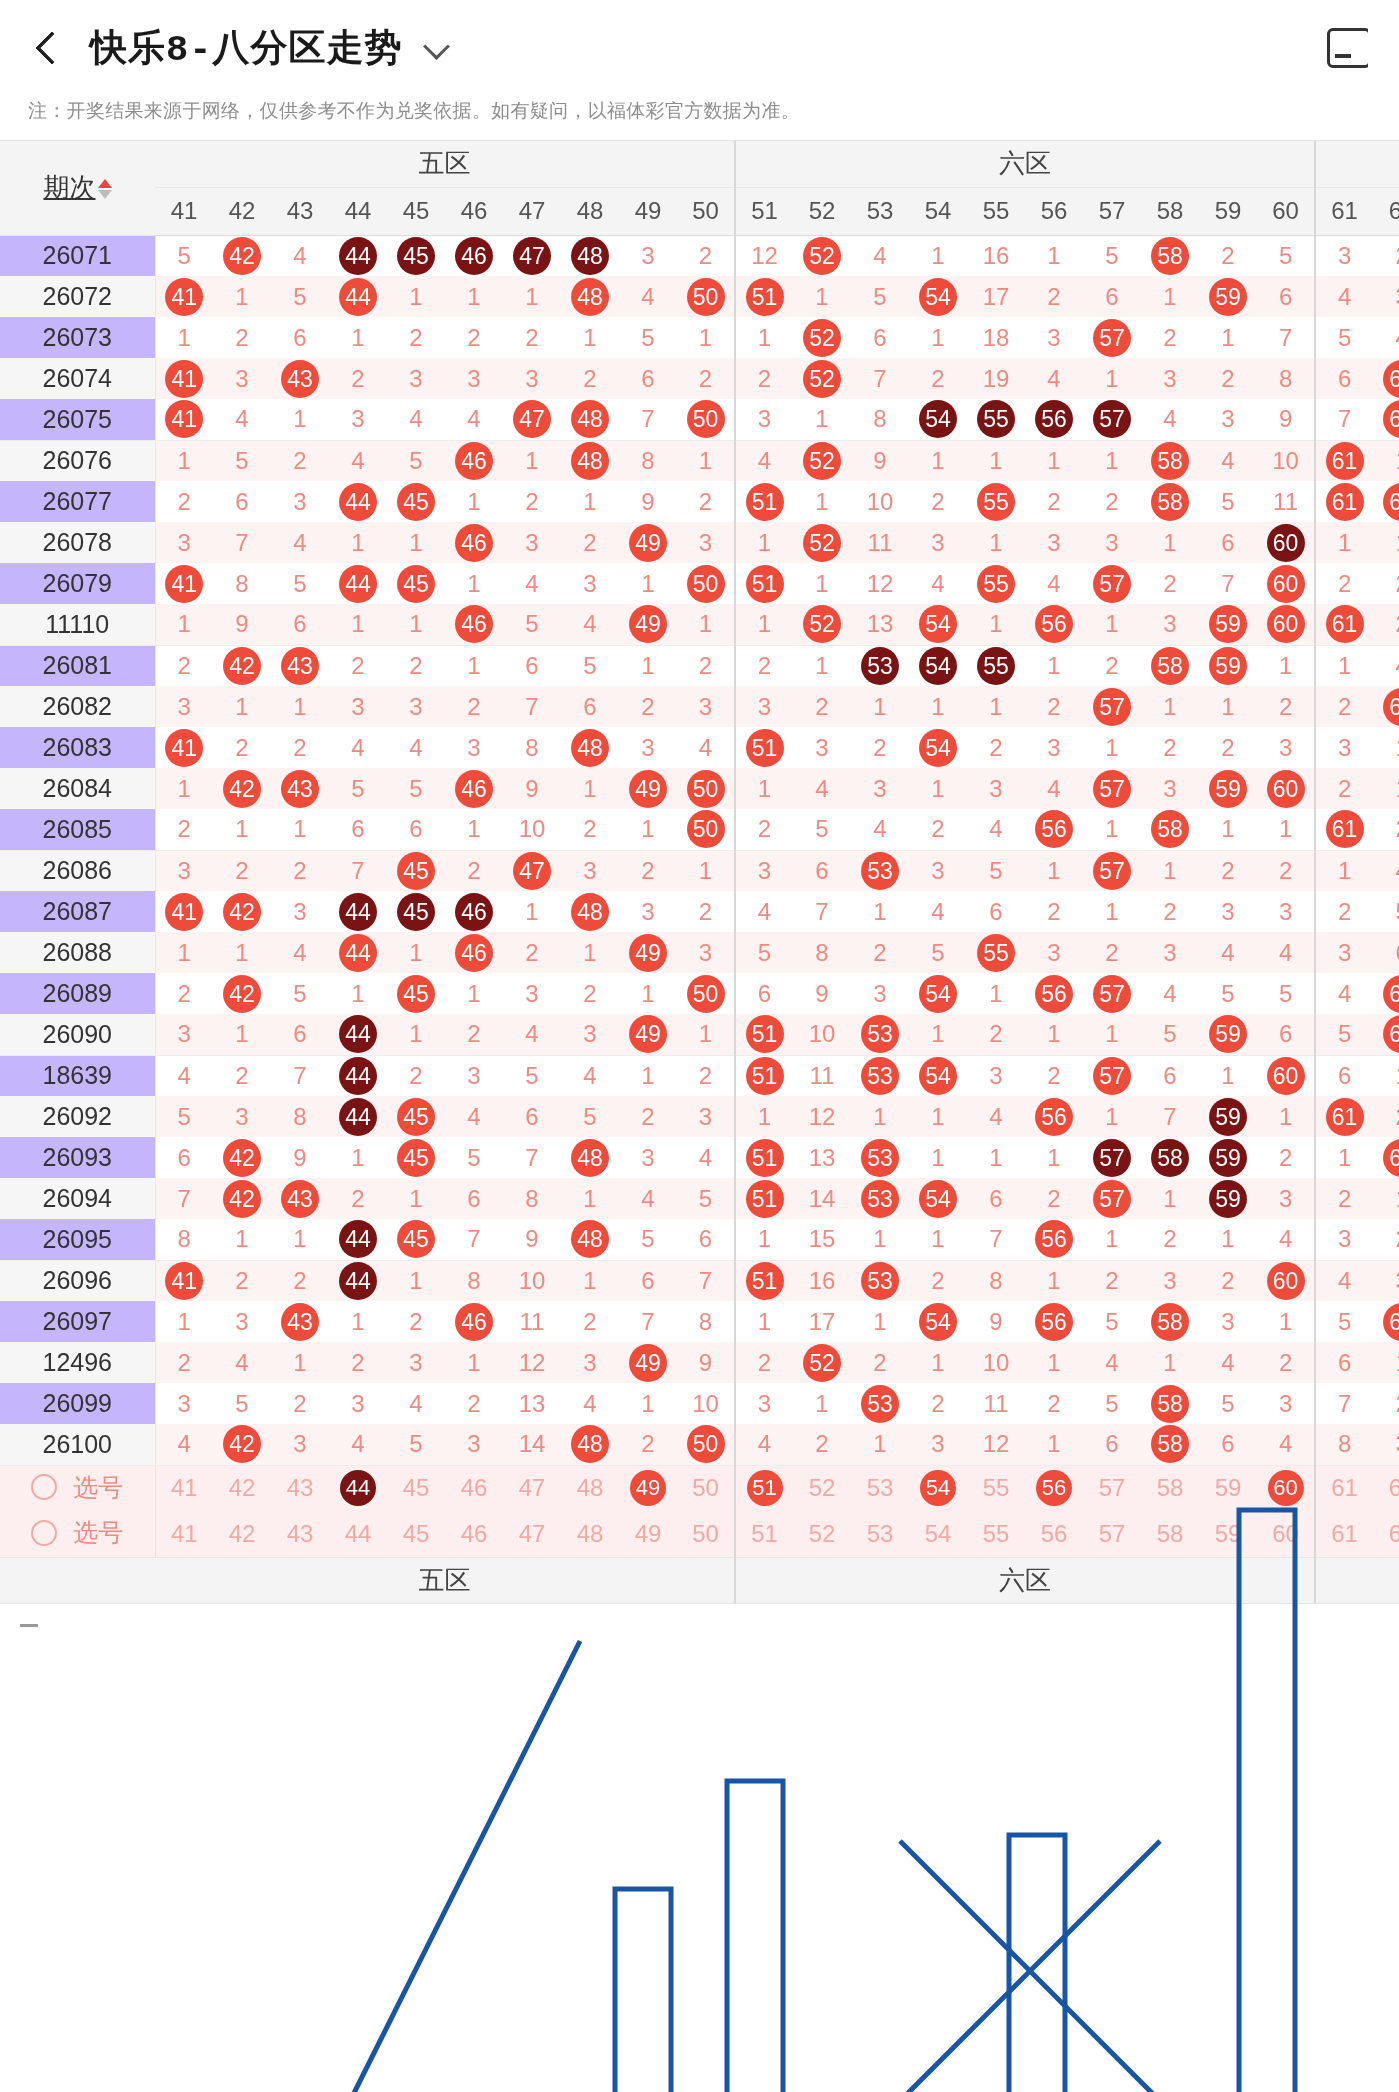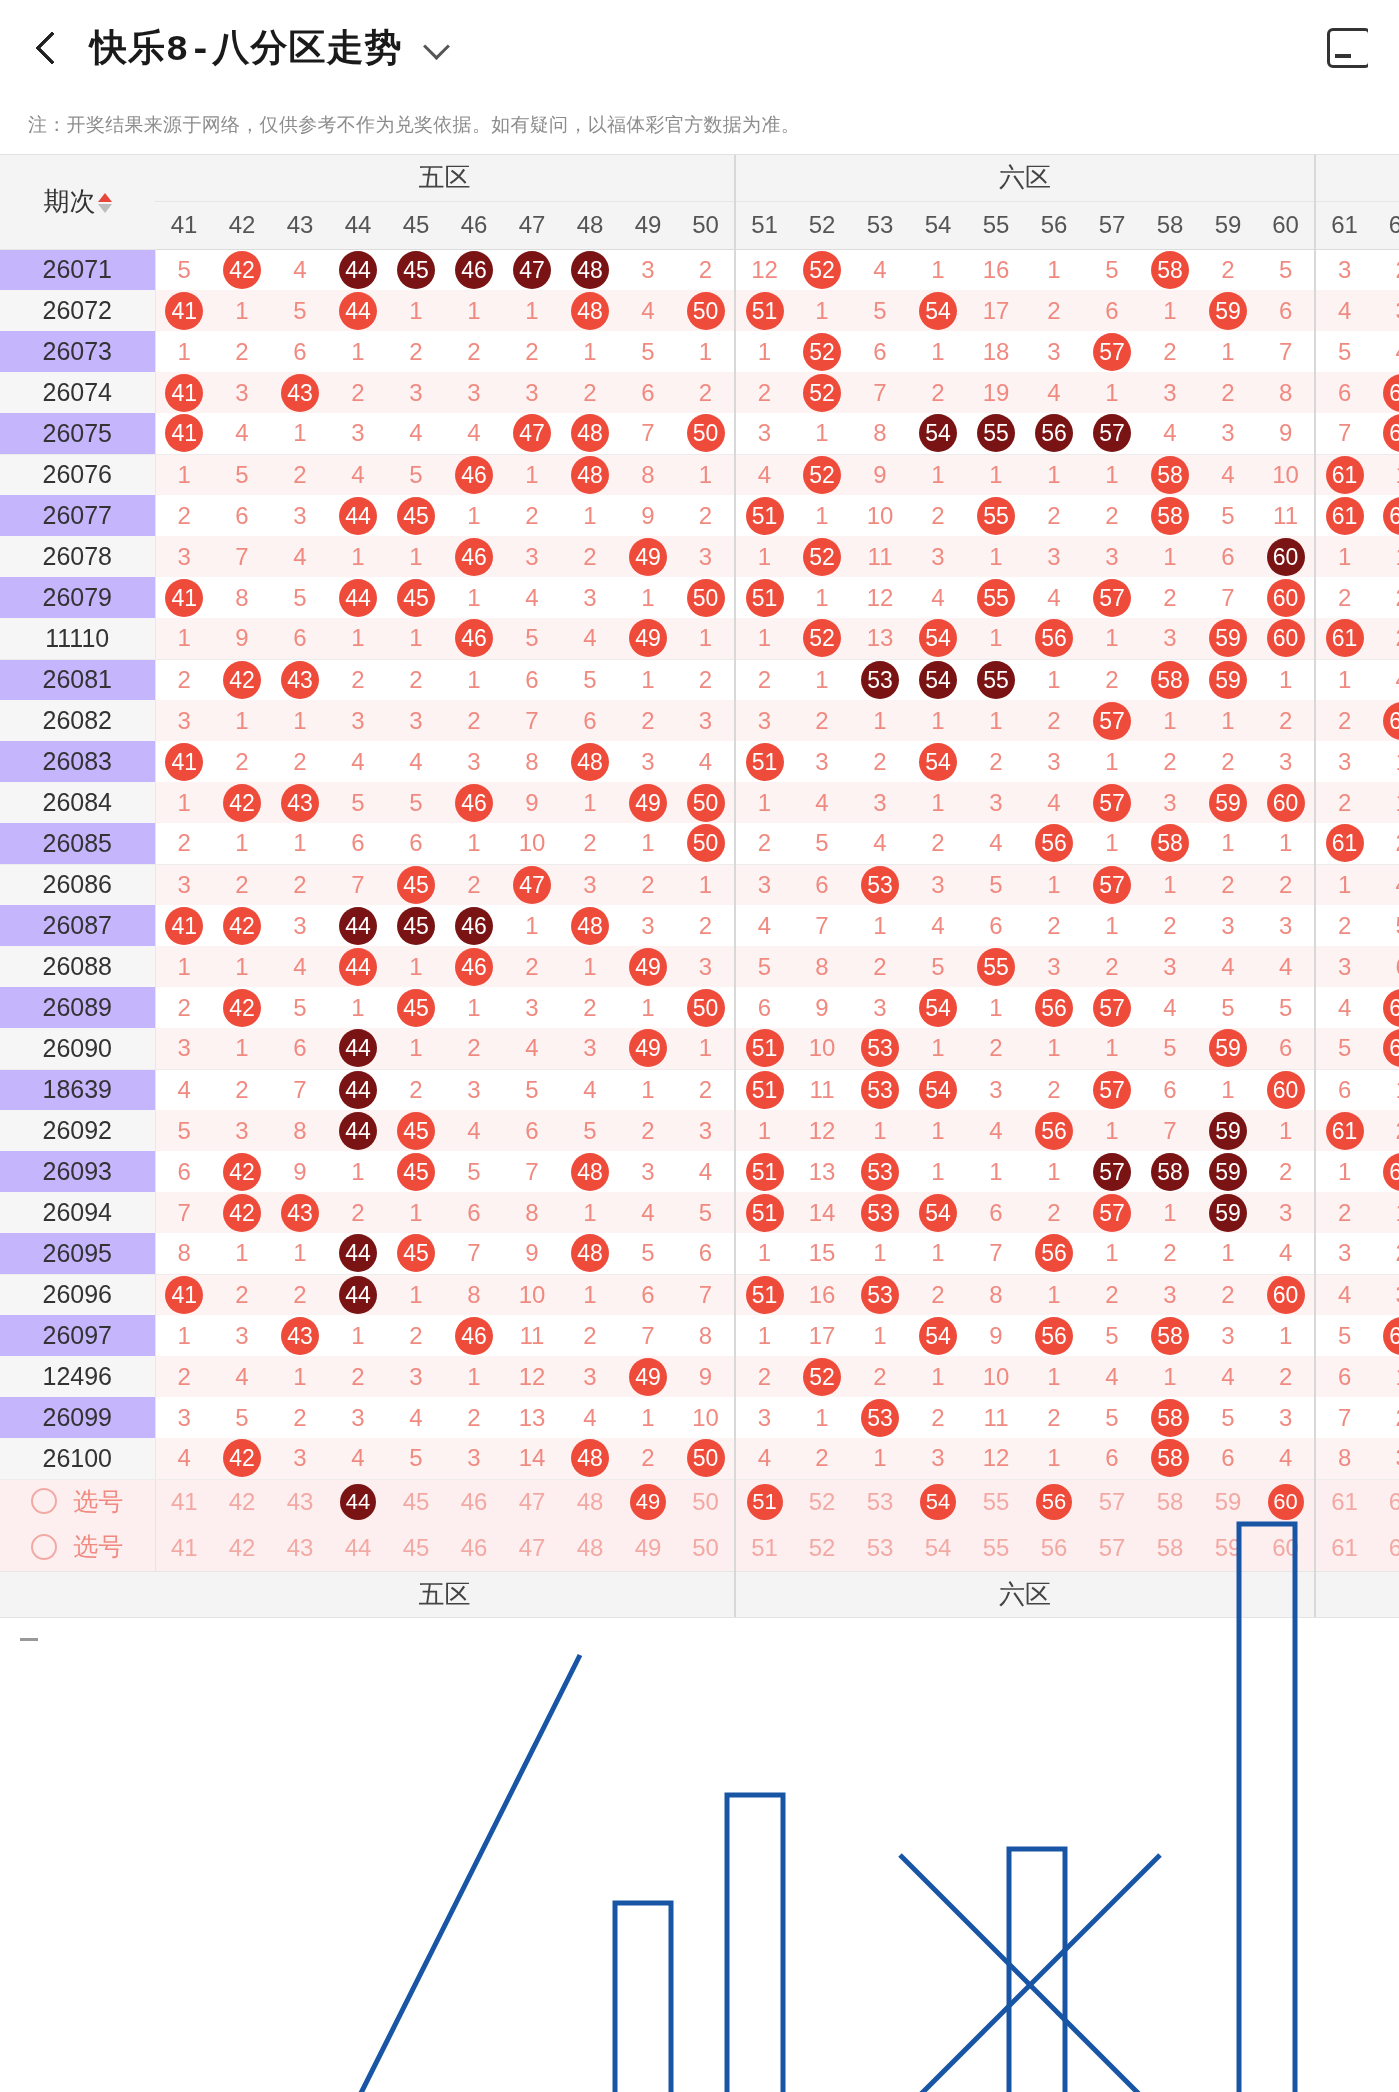--- a/index.html
+++ b/index.html
@@ -81,21 +81,20 @@
     width: 3px; height: 40px;
     background: #fff;
   }
 
   
   .note {
     font-size: 19px;
     color: #8d8d8d;
     padding: 2px 20px 16px 28px;
     letter-spacing: 0.3px;
-    margin-top: 14px;
   }
 
   
   .table-wrap {
     position: relative;
     border-top: 1px solid #e2e2e2;
   }
   table.trend {
     border-collapse: collapse;
     table-layout: fixed;
@@ -124,20 +123,21 @@
     font-size: 24px;
     color: #555;
     background: #f4f4f4;
     border-bottom: 1px solid #dcdcdc;
   }
   .issue-head {
     background: #f4f4f4 !important;
     color: #333 !important;
     font-size: 25px;
     position: relative;
+    text-decoration: underline;
   }
   .sort-arrows {
     display: inline-block;
     position: relative;
     width: 14px; height: 24px;
     vertical-align: middle;
     margin-left: 2px;
   }
   .sort-arrows i {
     position: absolute;

